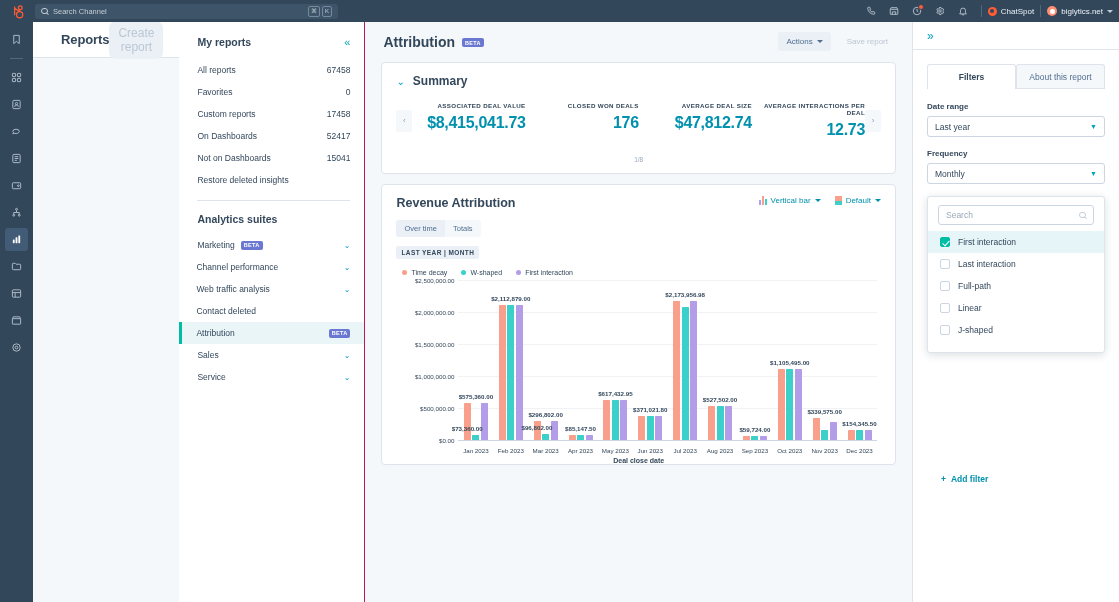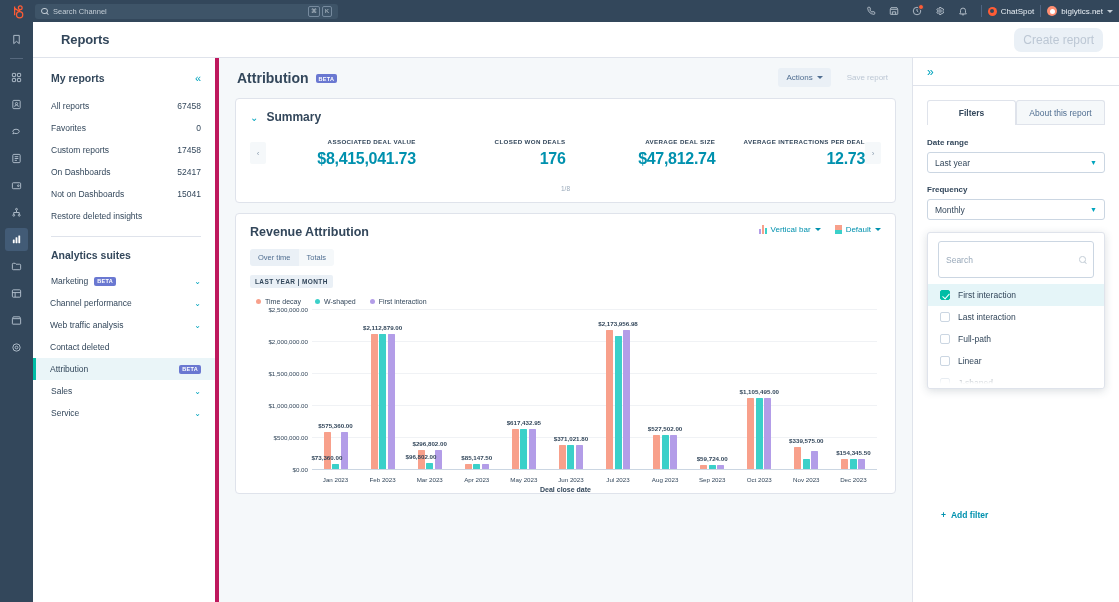--- a/index.html
+++ b/index.html
@@ -56,37 +56,37 @@
     padding-top: 6px; gap: 0;
   }
   .rail-item {
     width: 23px; height: 23px; border-radius: 3px; margin-bottom: 4px;
     display: flex; align-items: center; justify-content: center; color: #b6c3d0;
   }
   .rail-item.active { background: #425b76; color: #fff; }
   .rail-div { width: 13px; height: 1px; background: #56687d; margin: 3px 0 7px; }
 
   
-  .maincol { flex: 1; display: flex; flex-direction: column; min-width: 0; background:#f5f8fa; }
+  .maincol { flex: 1; display: flex; flex-direction: row; min-width: 0; background:#f5f8fa; }
 
   .pagehead {
     height: 36px; background: #fff; border-bottom: 1px solid #dfe3eb;
     display: flex; align-items: center; padding: 0 16px 0 28px; flex: 0 0 36px;
   }
   .pagehead h1 { font-size: 13px; color: #33475b; font-weight: 700; letter-spacing:-0.1px;}
   .create-btn {
     margin-left: auto; background: #eaf0f6; color: #bcc7d4; font-size: 12px;
     border-radius: 7px; padding: 5px 9px; border: none;
   }
 
   .body-row { flex: 1; display: flex; min-height: 0; }
 
   
   .sidebar {
-    width: 186px; flex: 0 0 186px; background: #fff; border-right: 4px solid #be185d;
+    width: 186px; flex: 0 0 186px; background: #fff; border-right: 1px solid #be185d;
     padding: 14px 0 0 0; overflow: hidden;
   }
   .sb-head {
     display:flex; align-items:center; padding: 0 14px 0 18px; margin-bottom: 11px;
   }
   .sb-head h2 { font-size: 10.5px; color:#33475b; font-weight:700; }
   .collapse-ico { margin-left:auto; color:#00a4bd; font-size:11px; line-height:1; }
   .sb-link {
     display:flex; align-items:center; padding: 6px 14px 6px 18px; font-size: 8.5px; color:#33475b;
   }
@@ -214,21 +214,21 @@
   }
   .tok .x { color:#7c98b6; font-size:7px; }
   .tokbox .cv { position:absolute; right:6px; top:50%; transform:translateY(-50%); color:#00a4bd; font-size:7px;}
 
   .dropdown {
     position:absolute; left:14px; right:14px; top:107px; background:#fff;
     border:1px solid #dfe3eb; border-radius:3px; box-shadow: 0 2px 8px rgba(51,71,91,.18);
     padding: 6px 0 0; z-index: 20; height: 157px; overflow:hidden;
   }
   .dd-search {
-    margin: 2px 10px 6px; border:1px solid #cbd6e2; border-radius:3px; height:37px;
+    margin: 2px 10px 6px; border:1px solid #cbd6e2; border-radius:3px; height:20px;
     display:flex; align-items:center; padding:0 7px; font-size:8.5px; color:#99a9ba;
   }
   .dd-search .mg { margin-left:auto; }
   .dd-item { display:flex; align-items:center; gap:8px; padding: 6px 12px; font-size:8.5px; color:#33475b; }
   .dd-item.sel { background:#e5f5f8; }
   .cb { width:10px;height:10px;border:1px solid #cbd6e2;border-radius:2px;background:#fff;flex:0 0 10px;}
   .cb.on { background:#00bda5;border-color:#00bda5;position:relative;}
   .cb.on::after{content:"";position:absolute;left:3px;top:0.5px;width:3px;height:6px;border:solid #fff;border-width:0 1.5px 1.5px 0;transform:rotate(42deg);}
   .dd-fade { position:absolute; left:1px; right:1px; bottom:0; height:16px; background:linear-gradient(transparent,#fff 75%); }
 

